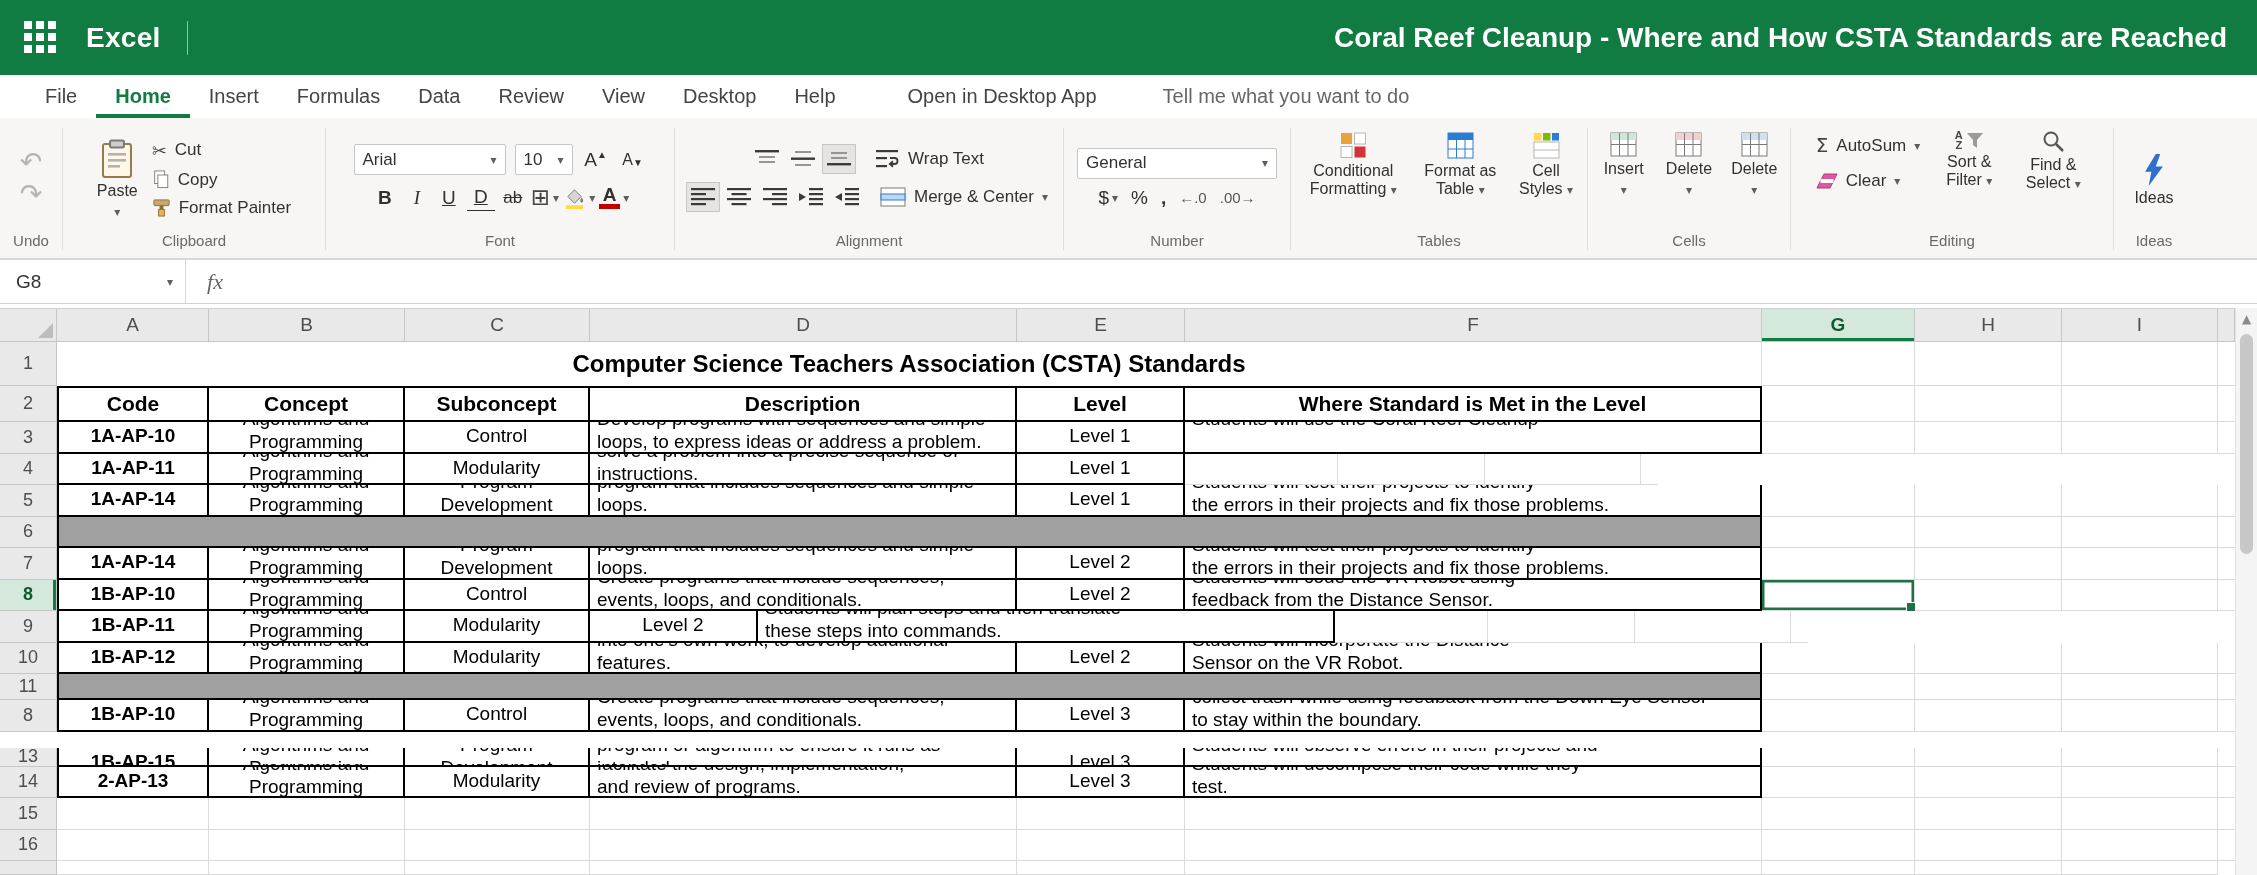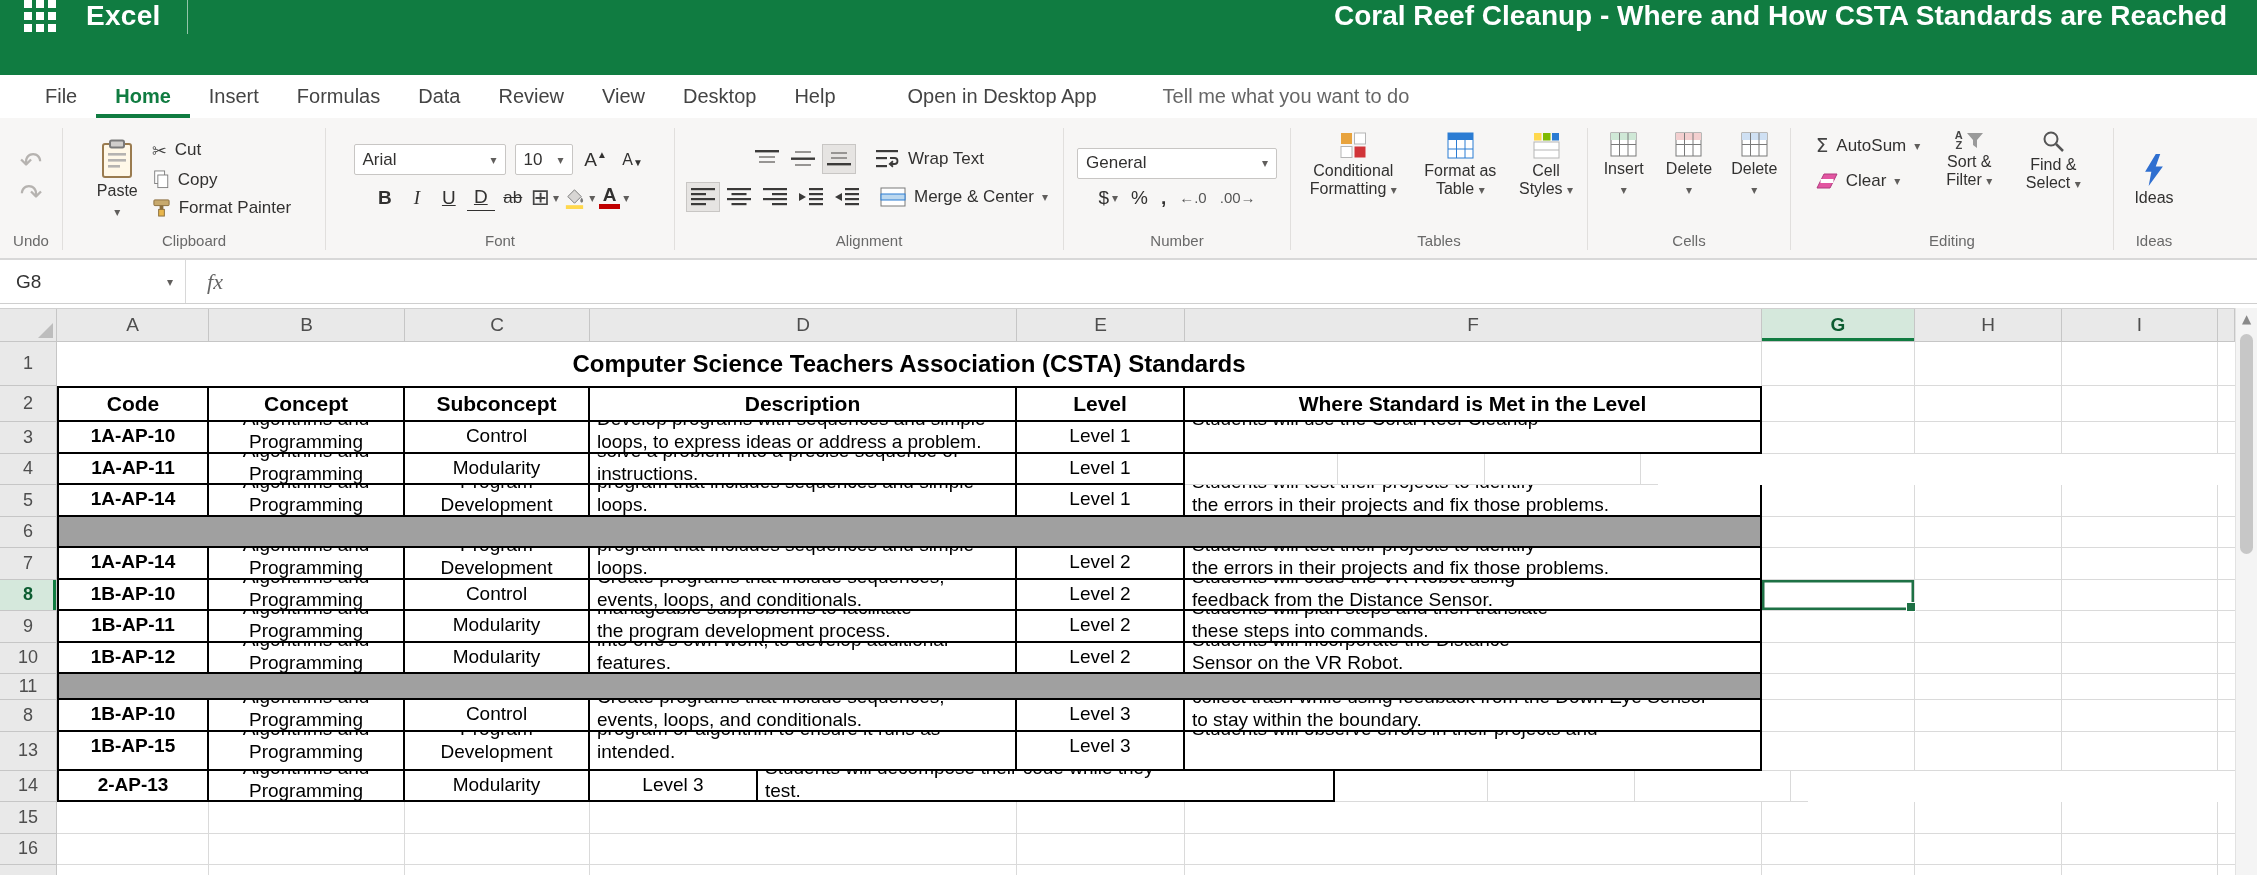--- a/index.html
+++ b/index.html
@@ -2,21 +2,21 @@
 <html><head>
 <meta charset="utf-8">
 <style>
   * { box-sizing: border-box; margin: 0; padding: 0; }
   html,body { width:2257px; height:875px; overflow:hidden; background:#fff;
     font-family:"Liberation Sans","DejaVu Sans",sans-serif; }
   button { font-family:inherit; cursor:default; }
 
   
   .topbar { position:absolute; top:0; left:0; right:0; height:75px; background:#107c41;
-    display:flex; color:#fff; }
+    display:flex; align-items:center; color:#fff; }
   .waffle { width:34px; height:34px; margin-left:24px; display:grid;
     grid-template-columns:repeat(3,8px); grid-template-rows:repeat(3,8px); gap:4px; }
   .waffle span { background:#fff; width:8px; height:8px; }
   .applabel { font-size:28px; font-weight:600; margin-left:28px; letter-spacing:.3px; }
   .tsep { width:1px; height:34px; background:rgba(255,255,255,.55); margin-left:26px; }
   .doctitle { margin-left:auto; padding-right:30px; font-size:28px; font-weight:600; white-space:nowrap; }
 
   
   .menubar { position:absolute; top:75px; left:0; right:0; height:43px; background:#fff;
     display:flex; align-items:stretch; padding-left:26px; }
@@ -733,26 +733,20 @@
         </div>
         <div class="cell tb center" style="width: 196px;">
           <div class="clipbox" style="text-align: center;">
             <div class="clipline center">Algorithms and</div>
             <div class="mainline">Programming</div>
           </div>
         </div>
         <div class="cell tb center" style="width: 185px;">
           <div class="single" style="text-align: center;">Modularity</div>
         </div>
-        <div class="cell tb left" style="width: 427px;">
-          <div class="clipbox">
-            <div class="clipline ">manageable subproblems to facilitate</div>
-            <div class="mainline">the program development process.</div>
-          </div>
-        </div>
         <div class="cell tb center" style="width: 168px;">
           <div class="single" style="text-align: center;">Level 2</div>
         </div>
         <div class="cell tb left" style="width: 577px;">
           <div class="clipbox">
             <div class="clipline ">Students will plan steps and then translate</div>
             <div class="mainline">these steps into commands.</div>
           </div>
         </div>
         <div class="cell gridline" style="width: 153px;"></div>
@@ -829,21 +823,21 @@
           <div class="clipbox">
             <div class="clipline ">collect trash while using feedback from the Down Eye Sensor</div>
             <div class="mainline">to stay within the boundary.</div>
           </div>
         </div>
         <div class="cell gridline" style="width: 153px;"></div>
         <div class="cell gridline" style="width: 147px;"></div>
         <div class="cell gridline" style="width: 156px;"></div>
         <div class="cell nofill" style="width: 17px;"></div>
       </div>
-      <div class="grow t-data" style="height: 39px;">
+      <div class="grow t-data" style="height: 19px; margin-top: 16px;">
         <div class="rowh">13</div>
         <div class="cell tb code" style="width: 152px;">
           <div class="single">1B-AP-15</div>
         </div>
         <div class="cell tb center" style="width: 196px;">
           <div class="clipbox" style="text-align: center;">
             <div class="clipline center">Algorithms and</div>
             <div class="mainline">Programming</div>
           </div>
         </div>
@@ -878,20 +872,26 @@
           <div class="single">2-AP-13</div>
         </div>
         <div class="cell tb center" style="width: 196px;">
           <div class="clipbox" style="text-align: center;">
             <div class="clipline center">Algorithms and</div>
             <div class="mainline">Programming</div>
           </div>
         </div>
         <div class="cell tb center" style="width: 185px;">
           <div class="single" style="text-align: center;">Modularity</div>
+        </div>
+        <div class="cell tb left" style="width: 427px;">
+          <div class="clipbox">
+            <div class="clipline ">facilitate the design, implementation,</div>
+            <div class="mainline">and review of programs.</div>
+          </div>
         </div>
         <div class="cell tb center" style="width: 168px;">
           <div class="single" style="text-align: center;">Level 3</div>
         </div>
         <div class="cell tb left" style="width: 577px;">
           <div class="clipbox">
             <div class="clipline ">Students will decompose their code while they</div>
             <div class="mainline">test.</div>
           </div>
         </div>

